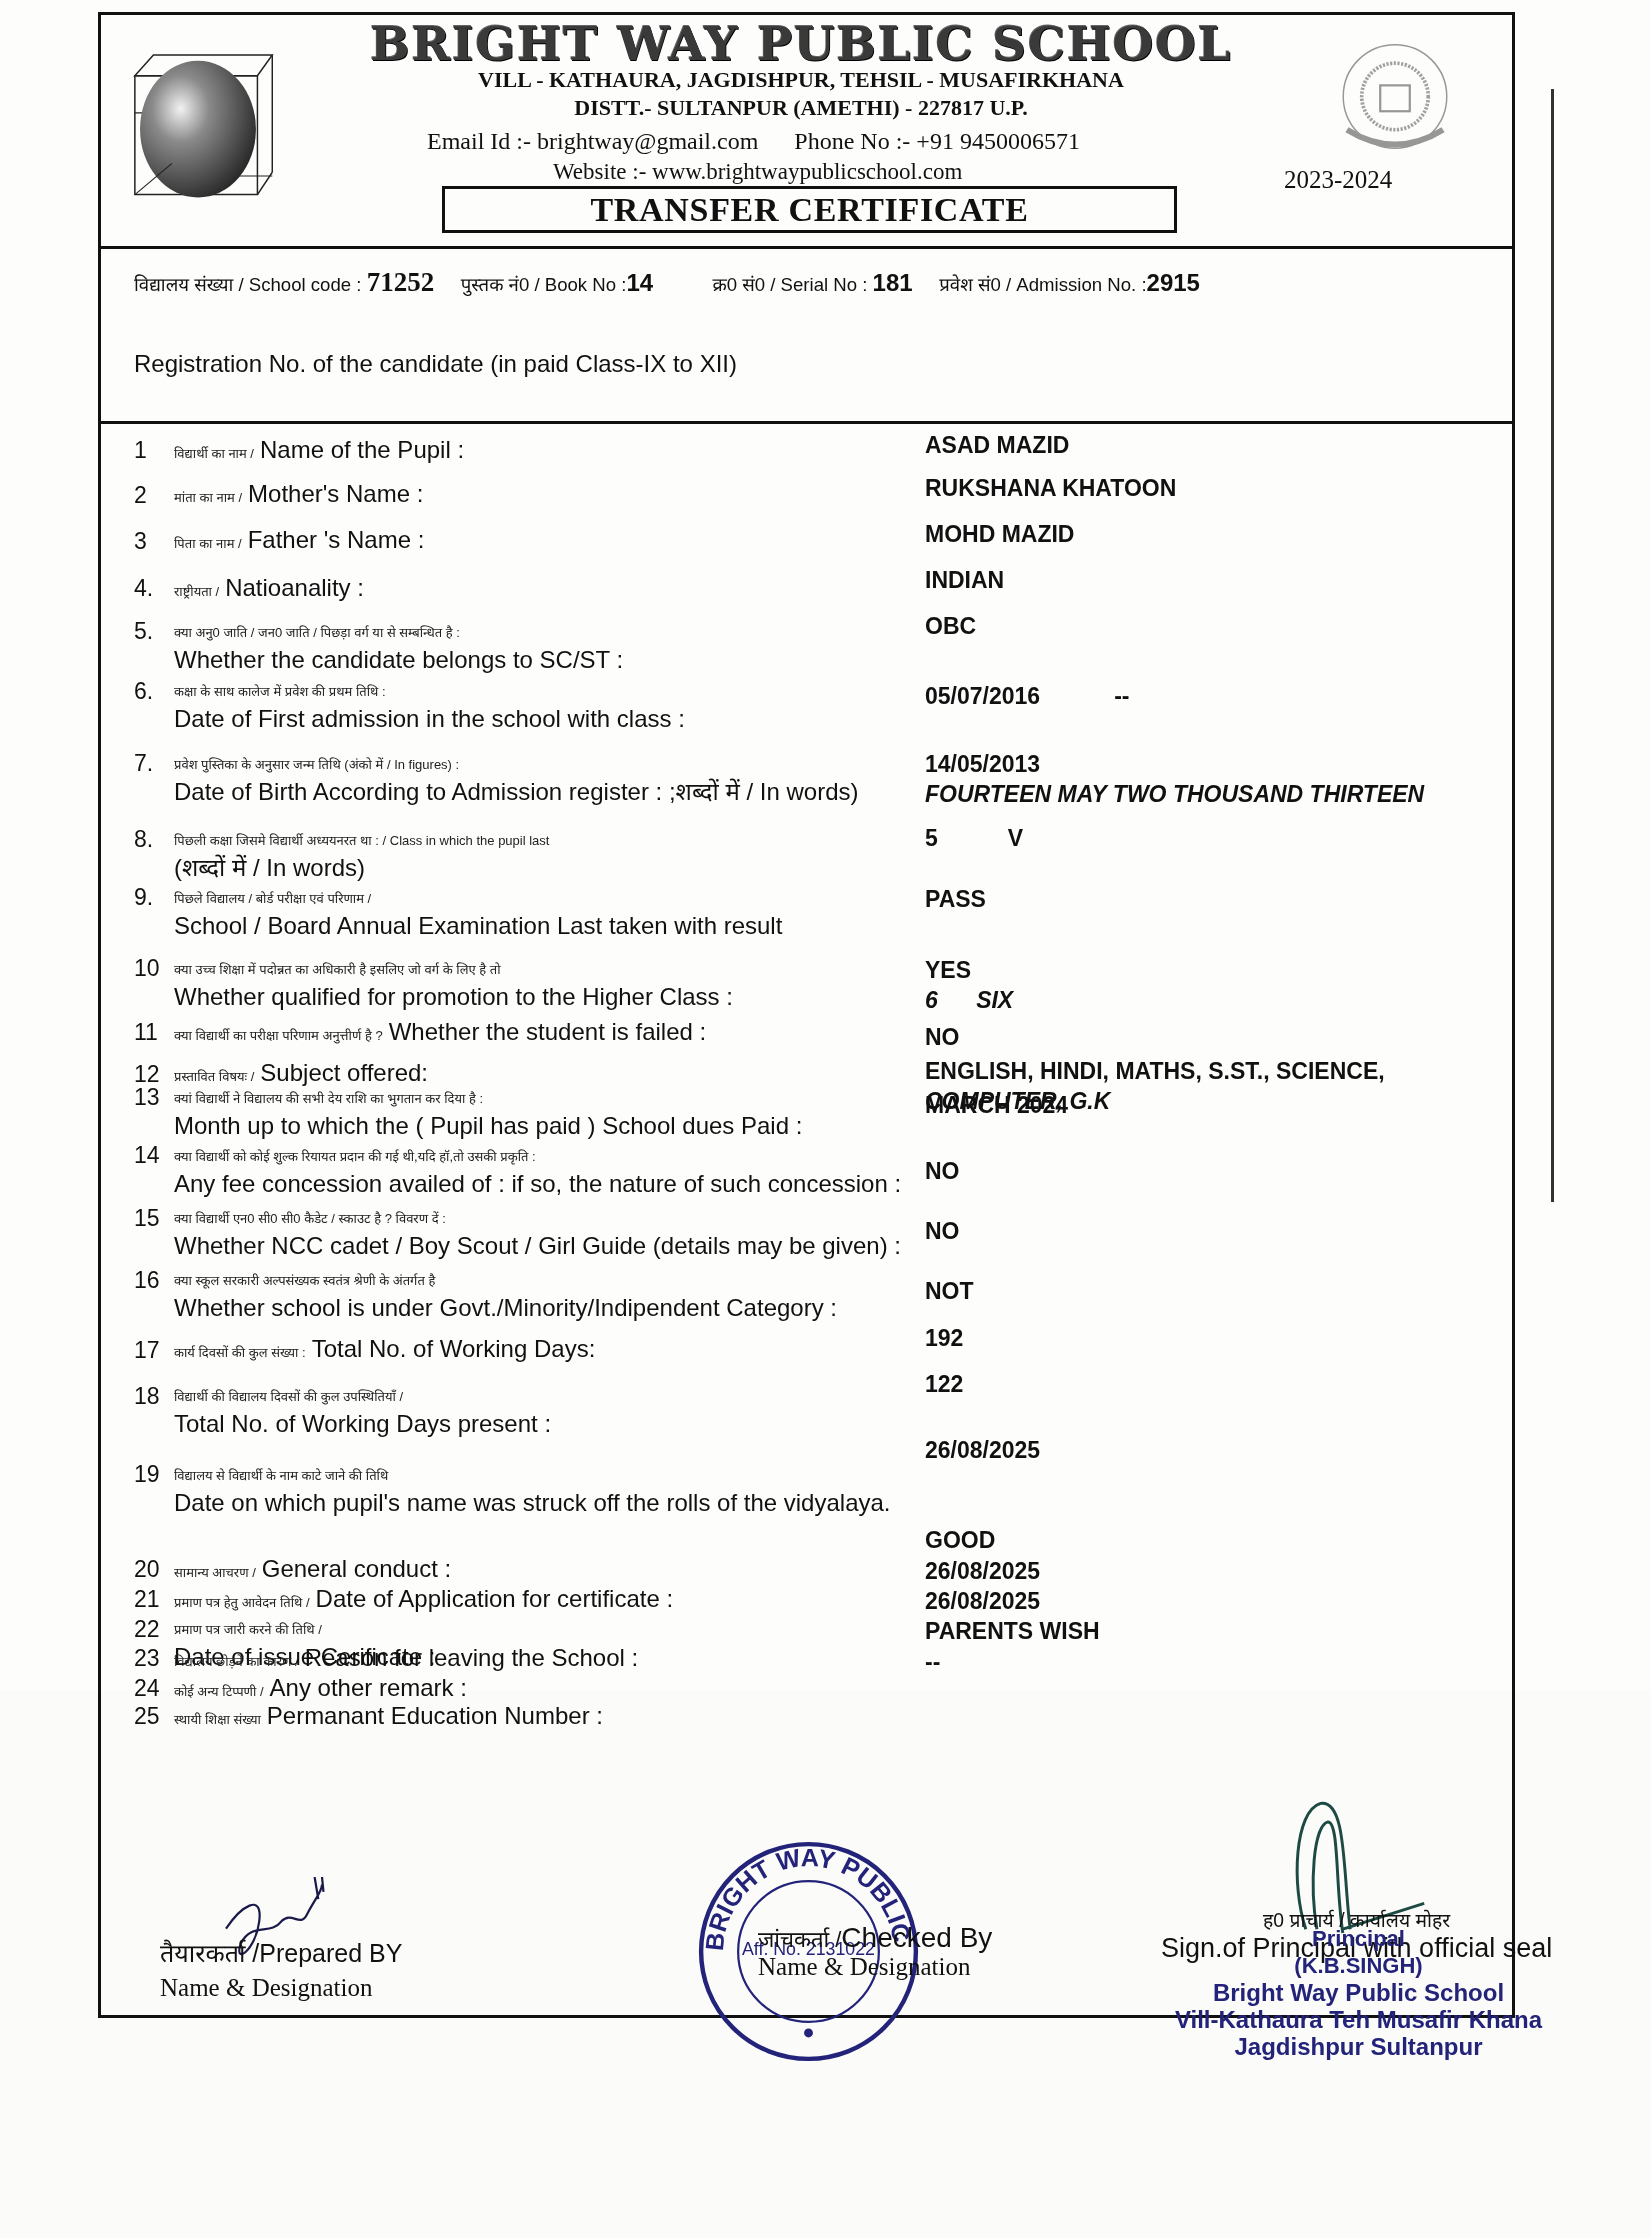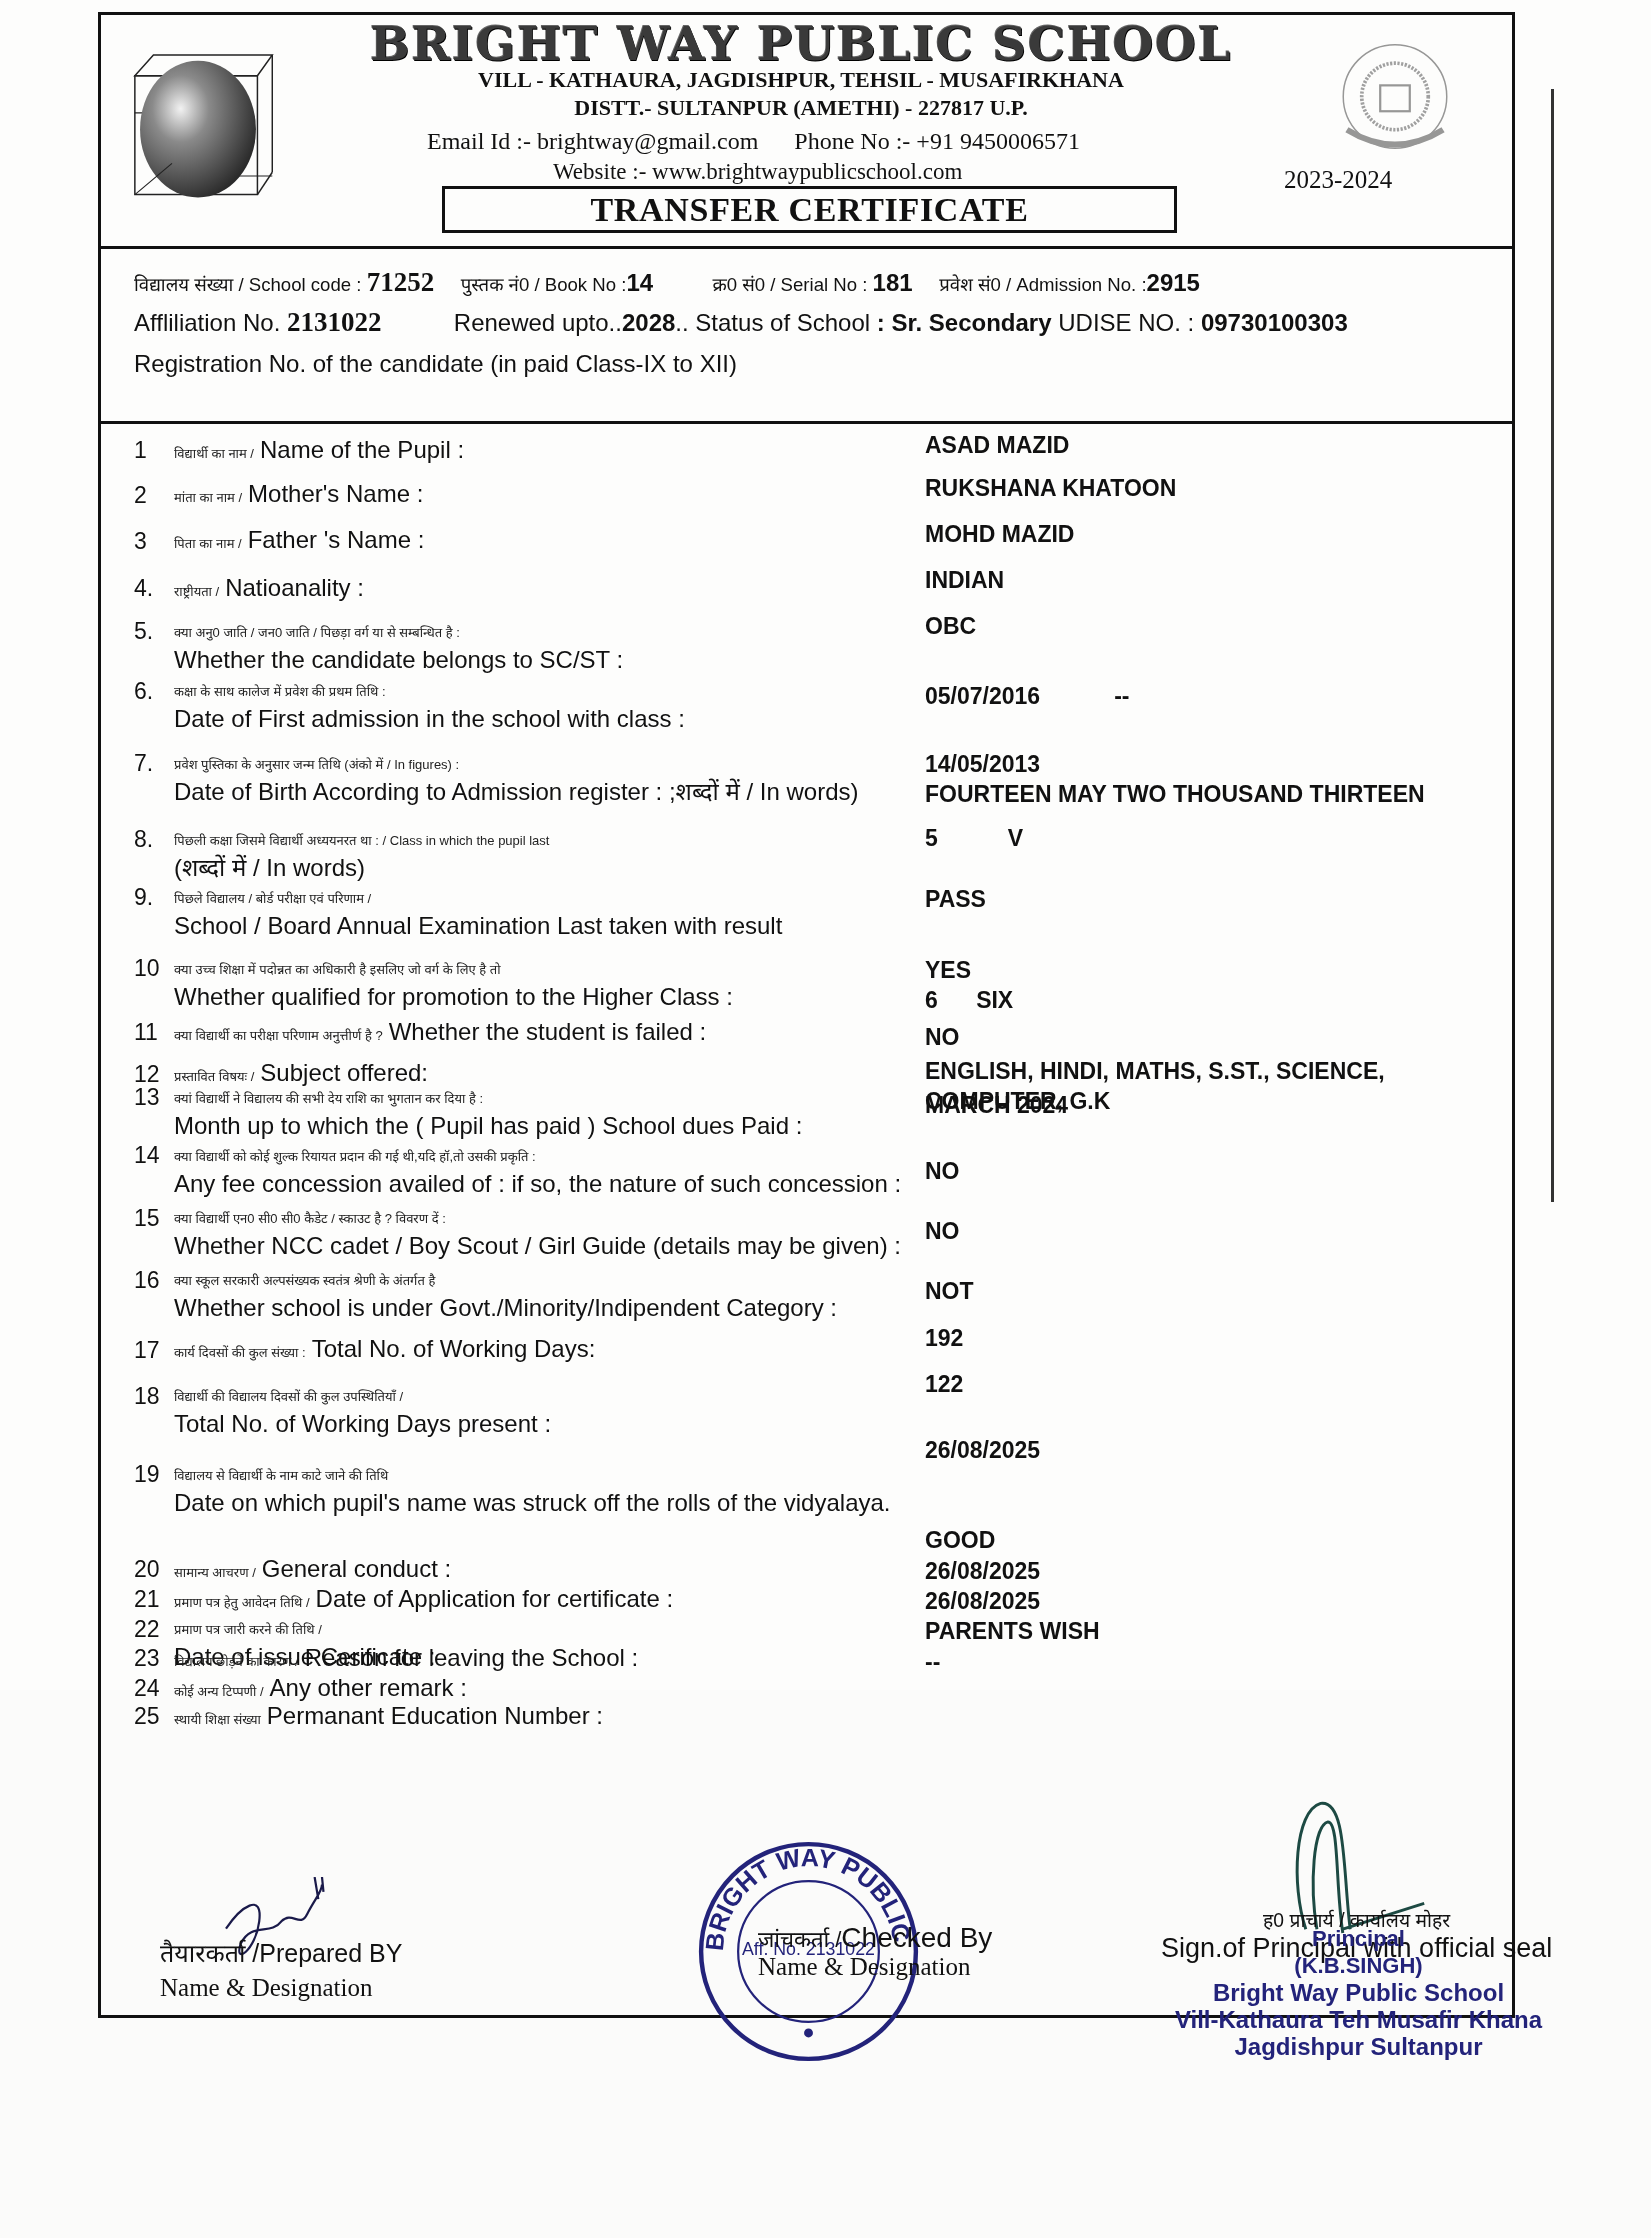--- a/index.html
+++ b/index.html
@@ -24,21 +24,21 @@
   .m2{top:58px;font-size:24px;} .m3{top:101px;font-size:24px;}
   .serifnum{font-family:"Liberation Serif",serif;font-size:27px;font-weight:bold;}
 
   .body{position:absolute;left:98px;top:424px;width:1417px;height:1594px;border-left:3px solid #111;border-right:3px solid #111;border-bottom:3px solid #111;box-sizing:border-box;}
   .row{position:absolute;left:0;width:1410px;}
   .num{position:absolute;left:33px;font-size:23px;}
   .lbl{position:absolute;left:73px;font-size:21.5px;line-height:27px;white-space:nowrap;}
   .lbl .hi{font-size:13px;color:#222;}
   .lbl .en{font-size:24px;}
   .val{position:absolute;left:824px;font-size:23px;font-weight:bold;white-space:nowrap;line-height:30px;}
-  .val .v2{display:block;}
+  .val .v2{display:block;font-style:italic;}
 
   .sig-area{position:absolute;}
   .prep{left:160px;top:1935px;font-size:25px;}
   .prep .d{display:block;font-family:"Liberation Serif",serif;font-size:25px;margin-top:4.5px;}
   .checked{left:758px;top:1922px;font-size:28px;}
   .checked .d{display:block;font-family:"Liberation Serif",serif;font-size:25px;margin-top:-1.5px;}
   .princ{left:1161px;top:1906px;text-align:center;}
   .princ .h{font-size:19.3px;display:block;}
   .princ .e{font-family:Liberation Sans, sans-serif;font-size:27px;display:block;}
   .stamp-text{position:absolute;left:1158px;top:1974px;width:401px;text-align:center;color:#23237a;font-size:24px;line-height:27px;font-weight:bold;}
@@ -99,30 +99,20 @@
       <span>विद्यालय संख्या / School code :</span>
       <span class="serifnum">71252</span>
       <span class="sp"></span>
       <span>पुस्तक नं0 / Book No :</span><b>14</b>
       <span class="sp"></span><span class="sp"></span><span class="sp"></span>
       <span>क्र0 सं0 / Serial No :</span>
       <b>181</b>
       <span class="sp"></span>
       <span>प्रवेश सं0 / Admission No. :</span><b>2915</b>
     </div>
-    <div class="mrow m2">
-      <span>Affliliation No.</span>
-      <span class="serifnum">2131022</span>
-      <span style="display:inline-block;width:59px"></span>
-      <span>Renewed upto..</span><b>2028</b><span>..</span>
-      <span>Status of School</span>
-      <b>: Sr. Secondary</b>
-      <span>UDISE NO. :</span>
-      <b>09730100303</b>
-    </div>
     <div class="mrow m3">Registration No. of the candidate (in paid Class-IX to XII)</div>
   </div>
 
   <div class="body" id="rows">
       <div class="row">
         <span class="num" style="top:13.4px">1</span>
         <span class="lbl" style="top:12px"><span class="hi">विद्यार्थी का नाम /</span> <span class="en">Name of the Pupil :</span></span>
         <span class="val" style="top:6px"><span>ASAD MAZID</span></span>
       </div>
       <div class="row">

